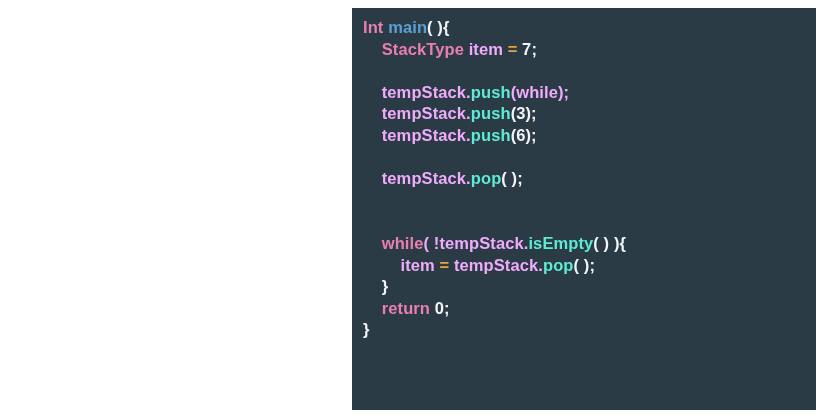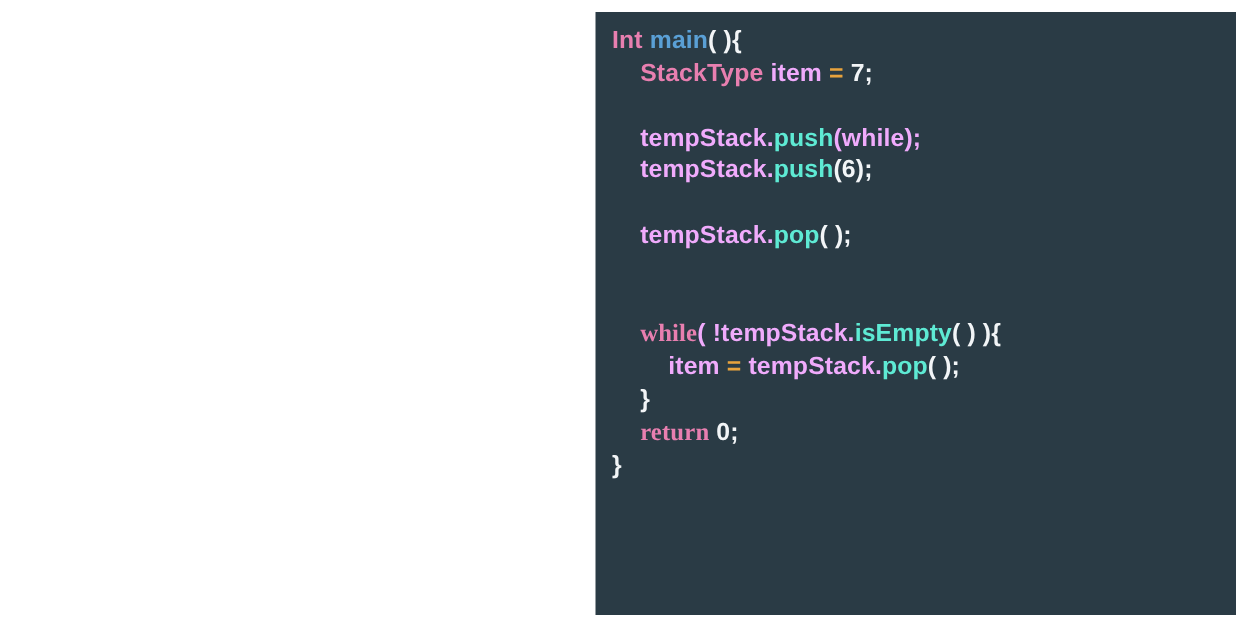--- a/index.html
+++ b/index.html
@@ -16,60 +16,60 @@
   #root {
     position: relative;
     width: 824px;
     height: 418px;
     background: #ffffff;
   }
   #code-panel {
     position: absolute;
     left: 352px;
     top: 8px;
-    width: 428px;
+    width: 464px;
     height: 402px;
     background: #2a3b45;
     box-sizing: border-box;
     padding: 9px 0 0 0;
     overflow: hidden;
-    margin-left: 45px;
   }
   .code-line {
     font-family: "Liberation Sans", sans-serif;
     font-weight: bold;
     font-size: 16.5px;
     line-height: 21.6px;
     white-space: pre;
     color: #f2f5f7;
     padding-left: 11px;
     letter-spacing: 0.1px;
   }
   .code-line.blank {
     height: 21.6px;
   }
-  .tok-kw      { color: #e87fb0; font-family: Liberation Serif, serif; }
+  .tok-kw      { color: #e87fb0; }
   .tok-type    { color: #e87fb0; }
   .tok-fn      { color: #5aa0d6; }
   .tok-method  { color: #5eead4; }
   .tok-plain   { color: #f0abfc; }
   .tok-op      { color: #e8a33d; }
   .tok-num     { color: #f2f5f7; }
   .tok-punct   { color: #f2f5f7; }
 </style>
 </head>
 <body>
 
 <div id="root" style="background: rgb(255, 255, 255);">
   <div id="code-panel" style="background: rgb(42, 59, 69);">
     <div id="code-body">
         <div class="code-line"><span class="tok-type">Int</span><span class="tok-plain"> </span><span class="tok-fn">main</span><span class="tok-punct">( ){</span></div>
         <div class="code-line"><span>    </span><span class="tok-type">StackType</span><span class="tok-plain"> item </span><span class="tok-op">=</span><span class="tok-plain"> </span><span class="tok-num">7</span><span class="tok-punct">;</span></div>
         <div class="code-line blank">&nbsp;</div>
         <div class="code-line"><span>    </span><span class="tok-plain">tempStack.</span><span class="tok-method">push</span><span class="tok-plain">(while);</span></div>
+        <div class="code-line"><span>    </span><span class="tok-plain">tempStack.</span><span class="tok-method">push</span><span class="tok-punct">(</span><span class="tok-num">3</span><span class="tok-punct">);</span></div>
         <div class="code-line"><span>    </span><span class="tok-plain">tempStack.</span><span class="tok-method">push</span><span class="tok-punct">(</span><span class="tok-num">6</span><span class="tok-punct">);</span></div>
         <div class="code-line blank">&nbsp;</div>
         <div class="code-line"><span>    </span><span class="tok-plain">tempStack.</span><span class="tok-method">pop</span><span class="tok-punct">( );</span></div>
         <div class="code-line blank">&nbsp;</div>
         <div class="code-line blank">&nbsp;</div>
         <div class="code-line"><span>    </span><span class="tok-kw">while</span><span class="tok-plain">( !tempStack.</span><span class="tok-method">isEmpty</span><span class="tok-punct">( ) ){</span></div>
         <div class="code-line"><span>        </span><span class="tok-plain">item </span><span class="tok-op">=</span><span class="tok-plain"> tempStack.</span><span class="tok-method">pop</span><span class="tok-punct">( );</span></div>
         <div class="code-line"><span>    </span><span class="tok-punct">}</span></div>
         <div class="code-line"><span>    </span><span class="tok-kw">return</span><span class="tok-plain"> </span><span class="tok-num">0</span><span class="tok-punct">;</span></div>
         <div class="code-line"><span class="tok-punct">}</span></div>

